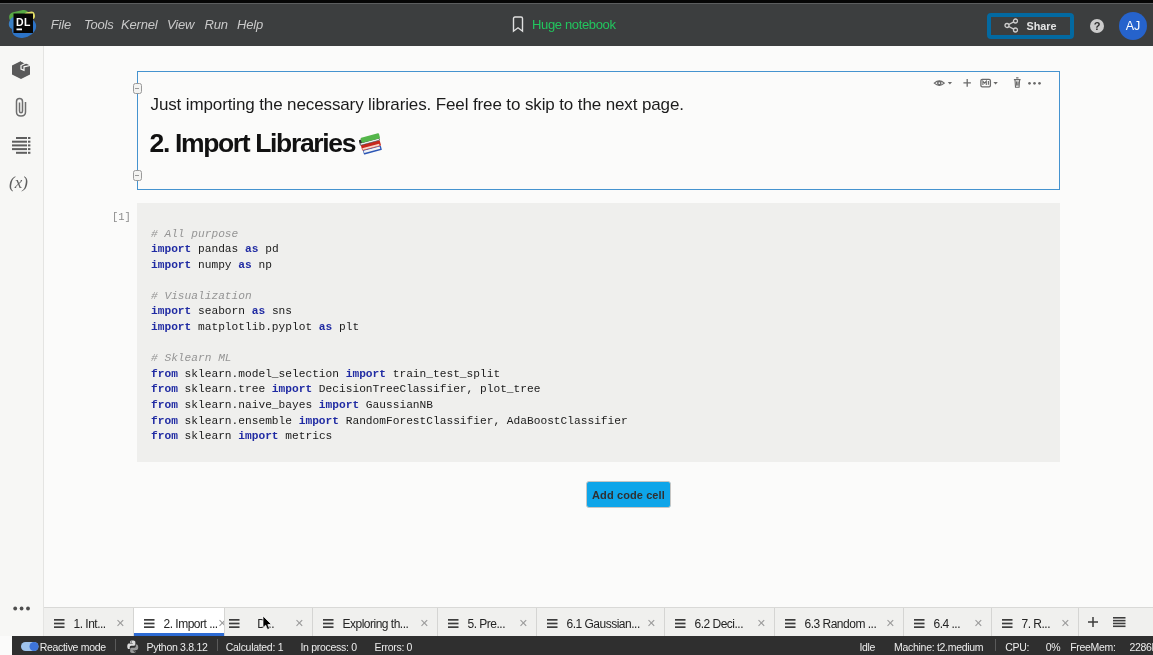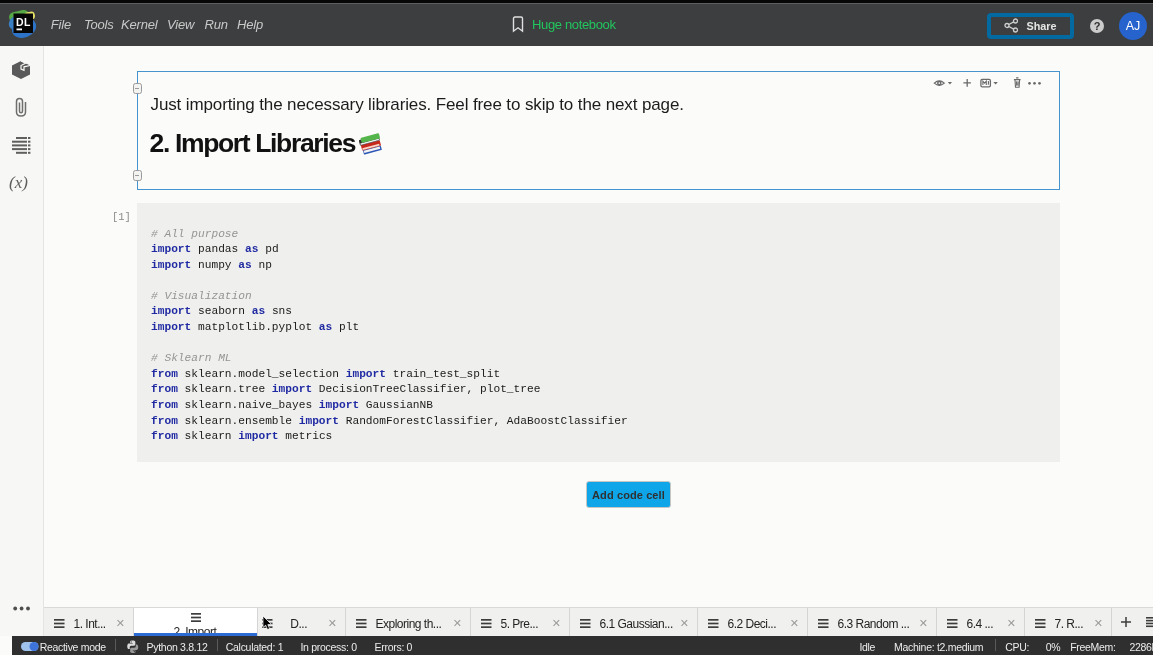--- a/index.html
+++ b/index.html
@@ -208,21 +208,21 @@
 <div id="addbtn">Add code cell</div>
 
 <div id="tabbar">
   <div class="tab" style="width:90px;"><span class="burger"><svg width="10.5" height="9" viewBox="0 0 10.5 9">
           <g fill="#3d3d3d">
             <rect width="10.5" height="1.7"></rect>
             <rect y="3.65" width="10.5" height="1.7"></rect>
             <rect y="7.3" width="10.5" height="1.7"></rect>
           </g>
         </svg></span>1. Int...<span class="x">✕</span></div>
-  <div class="tab active" style="width:124px;flex-direction:column;"><span class="burger"><svg width="10.5" height="9" viewBox="0 0 10.5 9">
+  <div class="tab active" style="width:91px;"><span class="burger"><svg width="10.5" height="9" viewBox="0 0 10.5 9">
           <g fill="#3d3d3d">
             <rect width="10.5" height="1.7"></rect>
             <rect y="3.65" width="10.5" height="1.7"></rect>
             <rect y="7.3" width="10.5" height="1.7"></rect>
           </g>
         </svg></span>2. Import ...<span class="x">✕</span></div>
   <div class="tab" style="width:88px; padding-left:4px;"><span class="burger" style="margin-right:15px;"><svg width="10.5" height="9" viewBox="0 0 10.5 9">
           <g fill="#3d3d3d">
             <rect width="10.5" height="1.7"></rect>
             <rect y="3.65" width="10.5" height="1.7"></rect>

